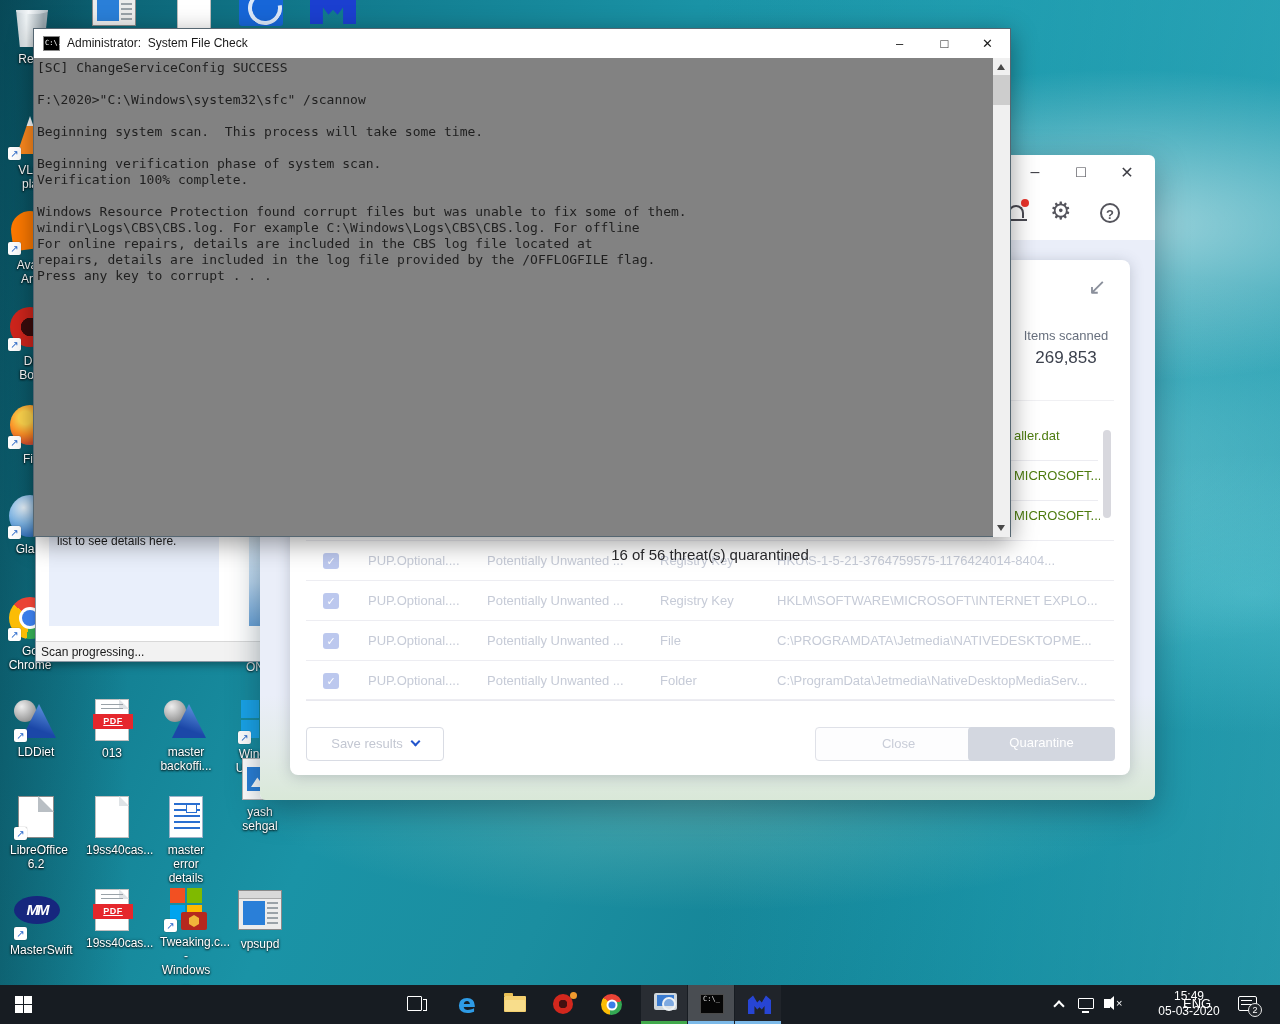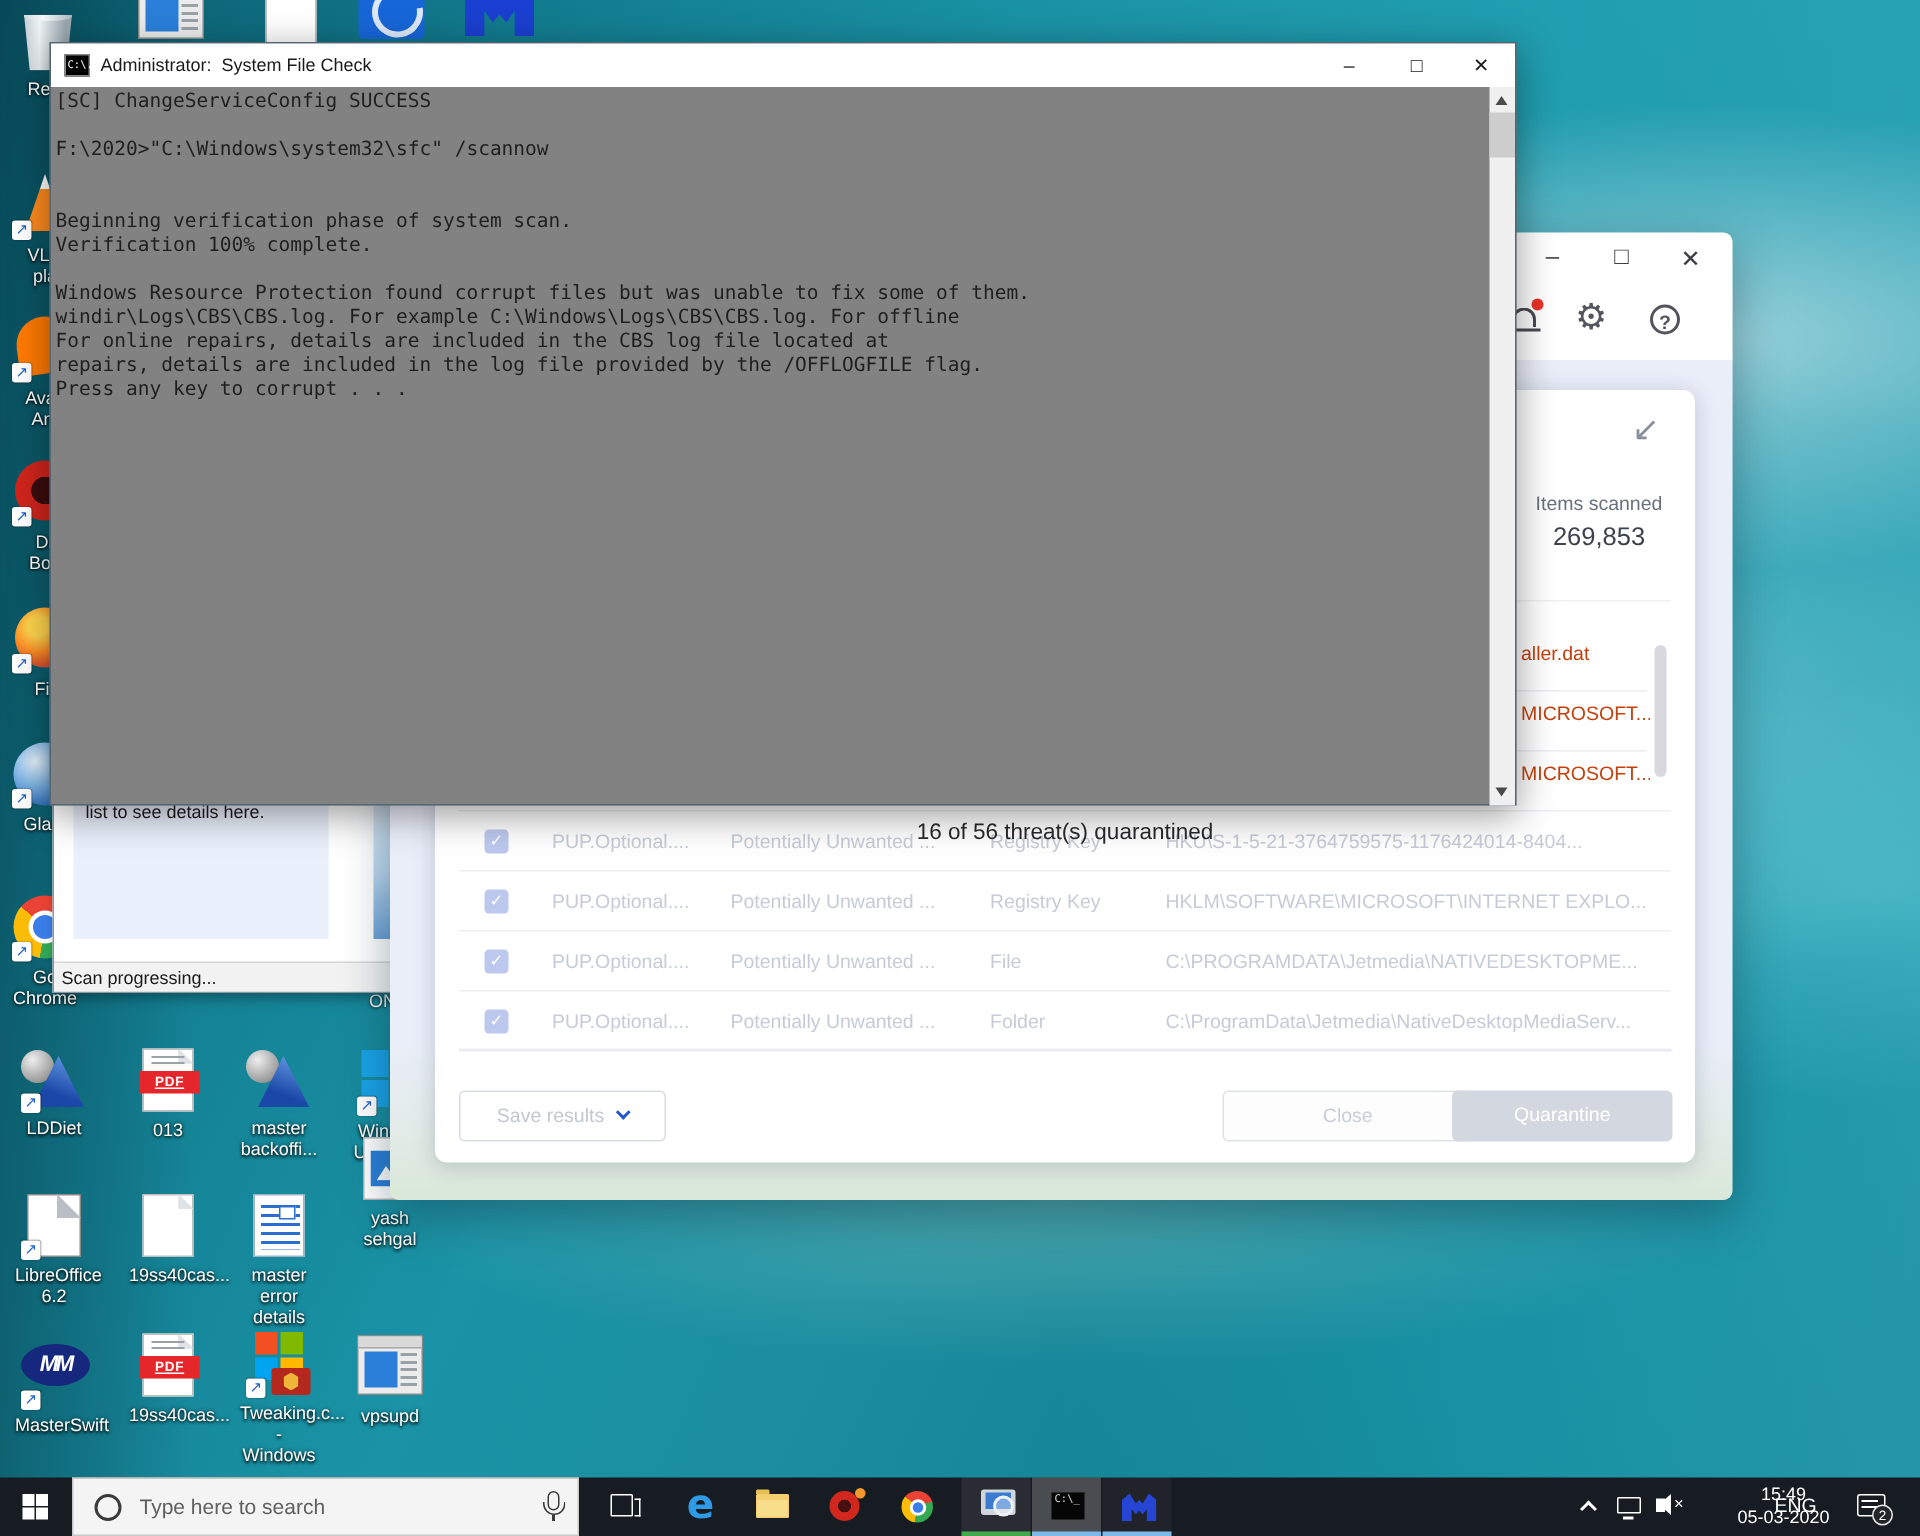--- a/index.html
+++ b/index.html
@@ -120,21 +120,21 @@
   .mb-gear { position:absolute; left:790px; top:42px; font-family:"DejaVu Sans",sans-serif; font-size:24px; color:#55555d; }
   .mb-help { position:absolute; left:840px; top:48px; width:20px; height:20px; border:2px solid #54545c; border-radius:50%;
              font-size:13px; font-weight:bold; color:#54545c; text-align:center; line-height:19px; }
   #mbcard { position:absolute; left:30px; top:105px; width:840px; height:515px; background:#fff;
             border-radius:8px; box-shadow:0 2px 14px rgba(60,70,90,.25); }
   .mb-collapse { position:absolute; left:798px; top:14px; font-family:"DejaVu Sans",sans-serif;
             font-size:22px; color:#8a8f9b; }
   .mb-itemslabel { position:absolute; left:712px; top:68px; width:128px; text-align:center; font-size:13px; color:#68707e; }
   .mb-itemsvalue { position:absolute; left:712px; top:88px; width:128px; text-align:center; font-size:17px; color:#3c414d; }
   .mb-hdrline { position:absolute; left:16px; top:140px; width:808px; height:1px; background:#f0f0f3; }
-  .mb-frag { position:absolute; left:724px; font-size:13px; color:#c2410c; white-space:nowrap; overflow:hidden; width:86px; }
+  .mb-frag { position:absolute; left:724px; font-size:13px; color:#4d7c0f; white-space:nowrap; overflow:hidden; width:86px; }
   .mb-fragline { position:absolute; left:720px; width:88px; height:1px; background:#ececf1; }
   .mb-scroll { position:absolute; left:813px; top:170px; width:8px; height:88px; background:#d8d8de; border-radius:4px; }
   .trow { position:absolute; left:16px; width:808px; height:40px; border-top:1px solid #ededf2; }
   .trow-last { border-bottom:1px solid #ededf2; }
   .trow .cb { position:absolute; left:17px; top:12px; width:16px; height:16px; background:#bcc8ee; border-radius:3px;
               color:#fff; font-size:11px; line-height:16px; text-align:center; }
   .tcell { position:absolute; top:12px; font-size:13px; color:#c6cbd7; white-space:nowrap; overflow:hidden; }
   .tc-name { left:62px; width:110px; }
   .tc-cat  { left:181px; width:150px; }
   .tc-type { left:354px; width:105px; }
@@ -495,20 +495,21 @@
       <span class="con-btn" style="left:843px;">–</span>
       <span class="con-btn" style="left:888px;">□</span>
       <span class="con-btn" style="left:931px;">✕</span>
     </div>
     <div id="con-body">
       <div id="con-lines">
         <div class="cline">[SC] ChangeServiceConfig SUCCESS</div>
         <div class="cline"></div>
         <div class="cline">F:\2020&gt;"C:\Windows\system32\sfc" /scannow</div>
         <div class="cline"></div>
+        <div class="cline">Beginning system scan.  This process will take some time.</div>
         <div class="cline"></div>
         <div class="cline">Beginning verification phase of system scan.</div>
         <div class="cline">Verification 100% complete.</div>
         <div class="cline"></div>
         <div class="cline">Windows Resource Protection found corrupt files but was unable to fix some of them.</div>
         <div class="cline">windir\Logs\CBS\CBS.log. For example C:\Windows\Logs\CBS\CBS.log. For offline</div>
         <div class="cline">For online repairs, details are included in the CBS log file located at</div>
         <div class="cline">repairs, details are included in the log file provided by the /OFFLOGFILE flag.</div>
         <div class="cline">Press any key to corrupt . . .</div>
       </div>
@@ -522,25 +523,20 @@
 
   <div id="taskbar">
     <div id="start">
         <div class="winlogo">
           <span></span>
           <span></span>
           <span></span>
           <span></span>
         </div>
       </div>
-    <div id="searchbox">
-      <div id="cortana-ring"></div>
-      <span id="search-text">Type here to search</span>
-      <div class="mic"></div>
-    </div>
     <div id="taskview">
         <div class="tv"></div>
       </div>
 
     <div class="tbicon tb-e" style="left:443px;">e</div>
     <div class="tbicon" style="left:491px;">
         <div class="folder"></div>
       </div>
     <div class="tbicon" style="left:539px;">
         <div class="boosttb"></div>

